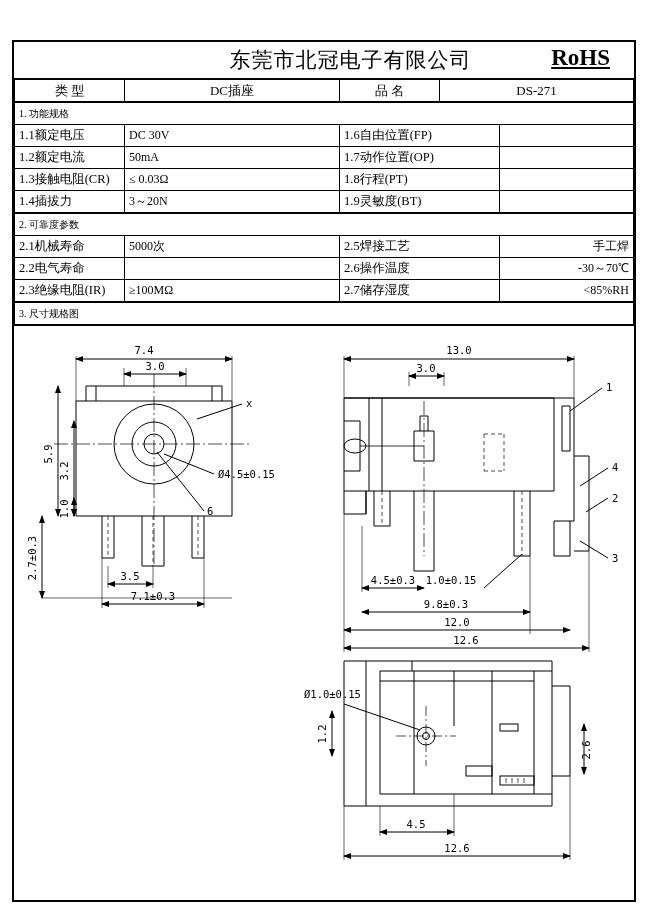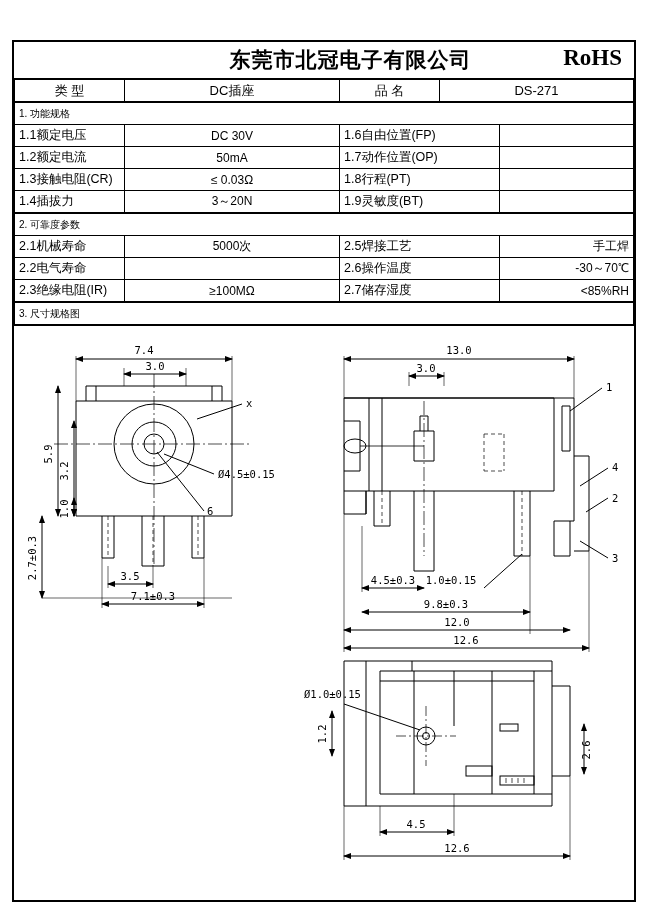--- a/index.html
+++ b/index.html
@@ -13,42 +13,43 @@
   .sheet{
     position:absolute;left:12px;top:40px;width:624px;height:862px;
     border:2px solid #000;box-sizing:border-box;
   }
   
   .hdr{
     height:36px;border-bottom:1px solid #000;position:relative;
   }
   .company{
     position:absolute;left:16px;right:0;top:4px;text-align:center;
-    font-size:21px;font-weight:bold;letter-spacing:1px;
+    font-size:21px;font-weight:normal;letter-spacing:1px;
     font-family:"DejaVu Serif", serif;
     padding-left:37px;
   }
   .rohs{
-    position:absolute;right:12px;top:3px;font-size:23px;font-weight:bold;
+    position:absolute;right:24px;top:3px;font-size:23px;font-weight:bold;
     font-family:"Liberation Serif", serif;
+    text-decoration:underline;
   }
   
   table.spec{
     border-collapse:collapse;width:100%;table-layout:fixed;
     font-size:12.5px;
   }
   table.spec td{
     border:1px solid #000;height:21px;padding:0 4px;
-    font-family:Liberation Sans, sans-serif;
+    font-family:Liberation Serif, serif;
     vertical-align:middle;
     white-space:nowrap;
     overflow:hidden;
   }
   td.lbl{font-size:12.5px;}
-  td.val{font-family:"DejaVu Sans Mono", monospace;font-size:12px;text-align:center;}
+  td.val{font-family:"DejaVu Sans Mono", monospace;font-size:12px;}
   td.ctr{text-align:right;}
   td.sec{font-size:10px;}
   .mono{font-family:"DejaVu Sans Mono", monospace;}
   
   .typerow td{height:23px;text-align:center;font-size:13px;}
   
   .slash{position:relative;padding:0;}
   .slash svg{position:absolute;left:0;top:0;width:100%;height:100%;}
   
   .draw{

